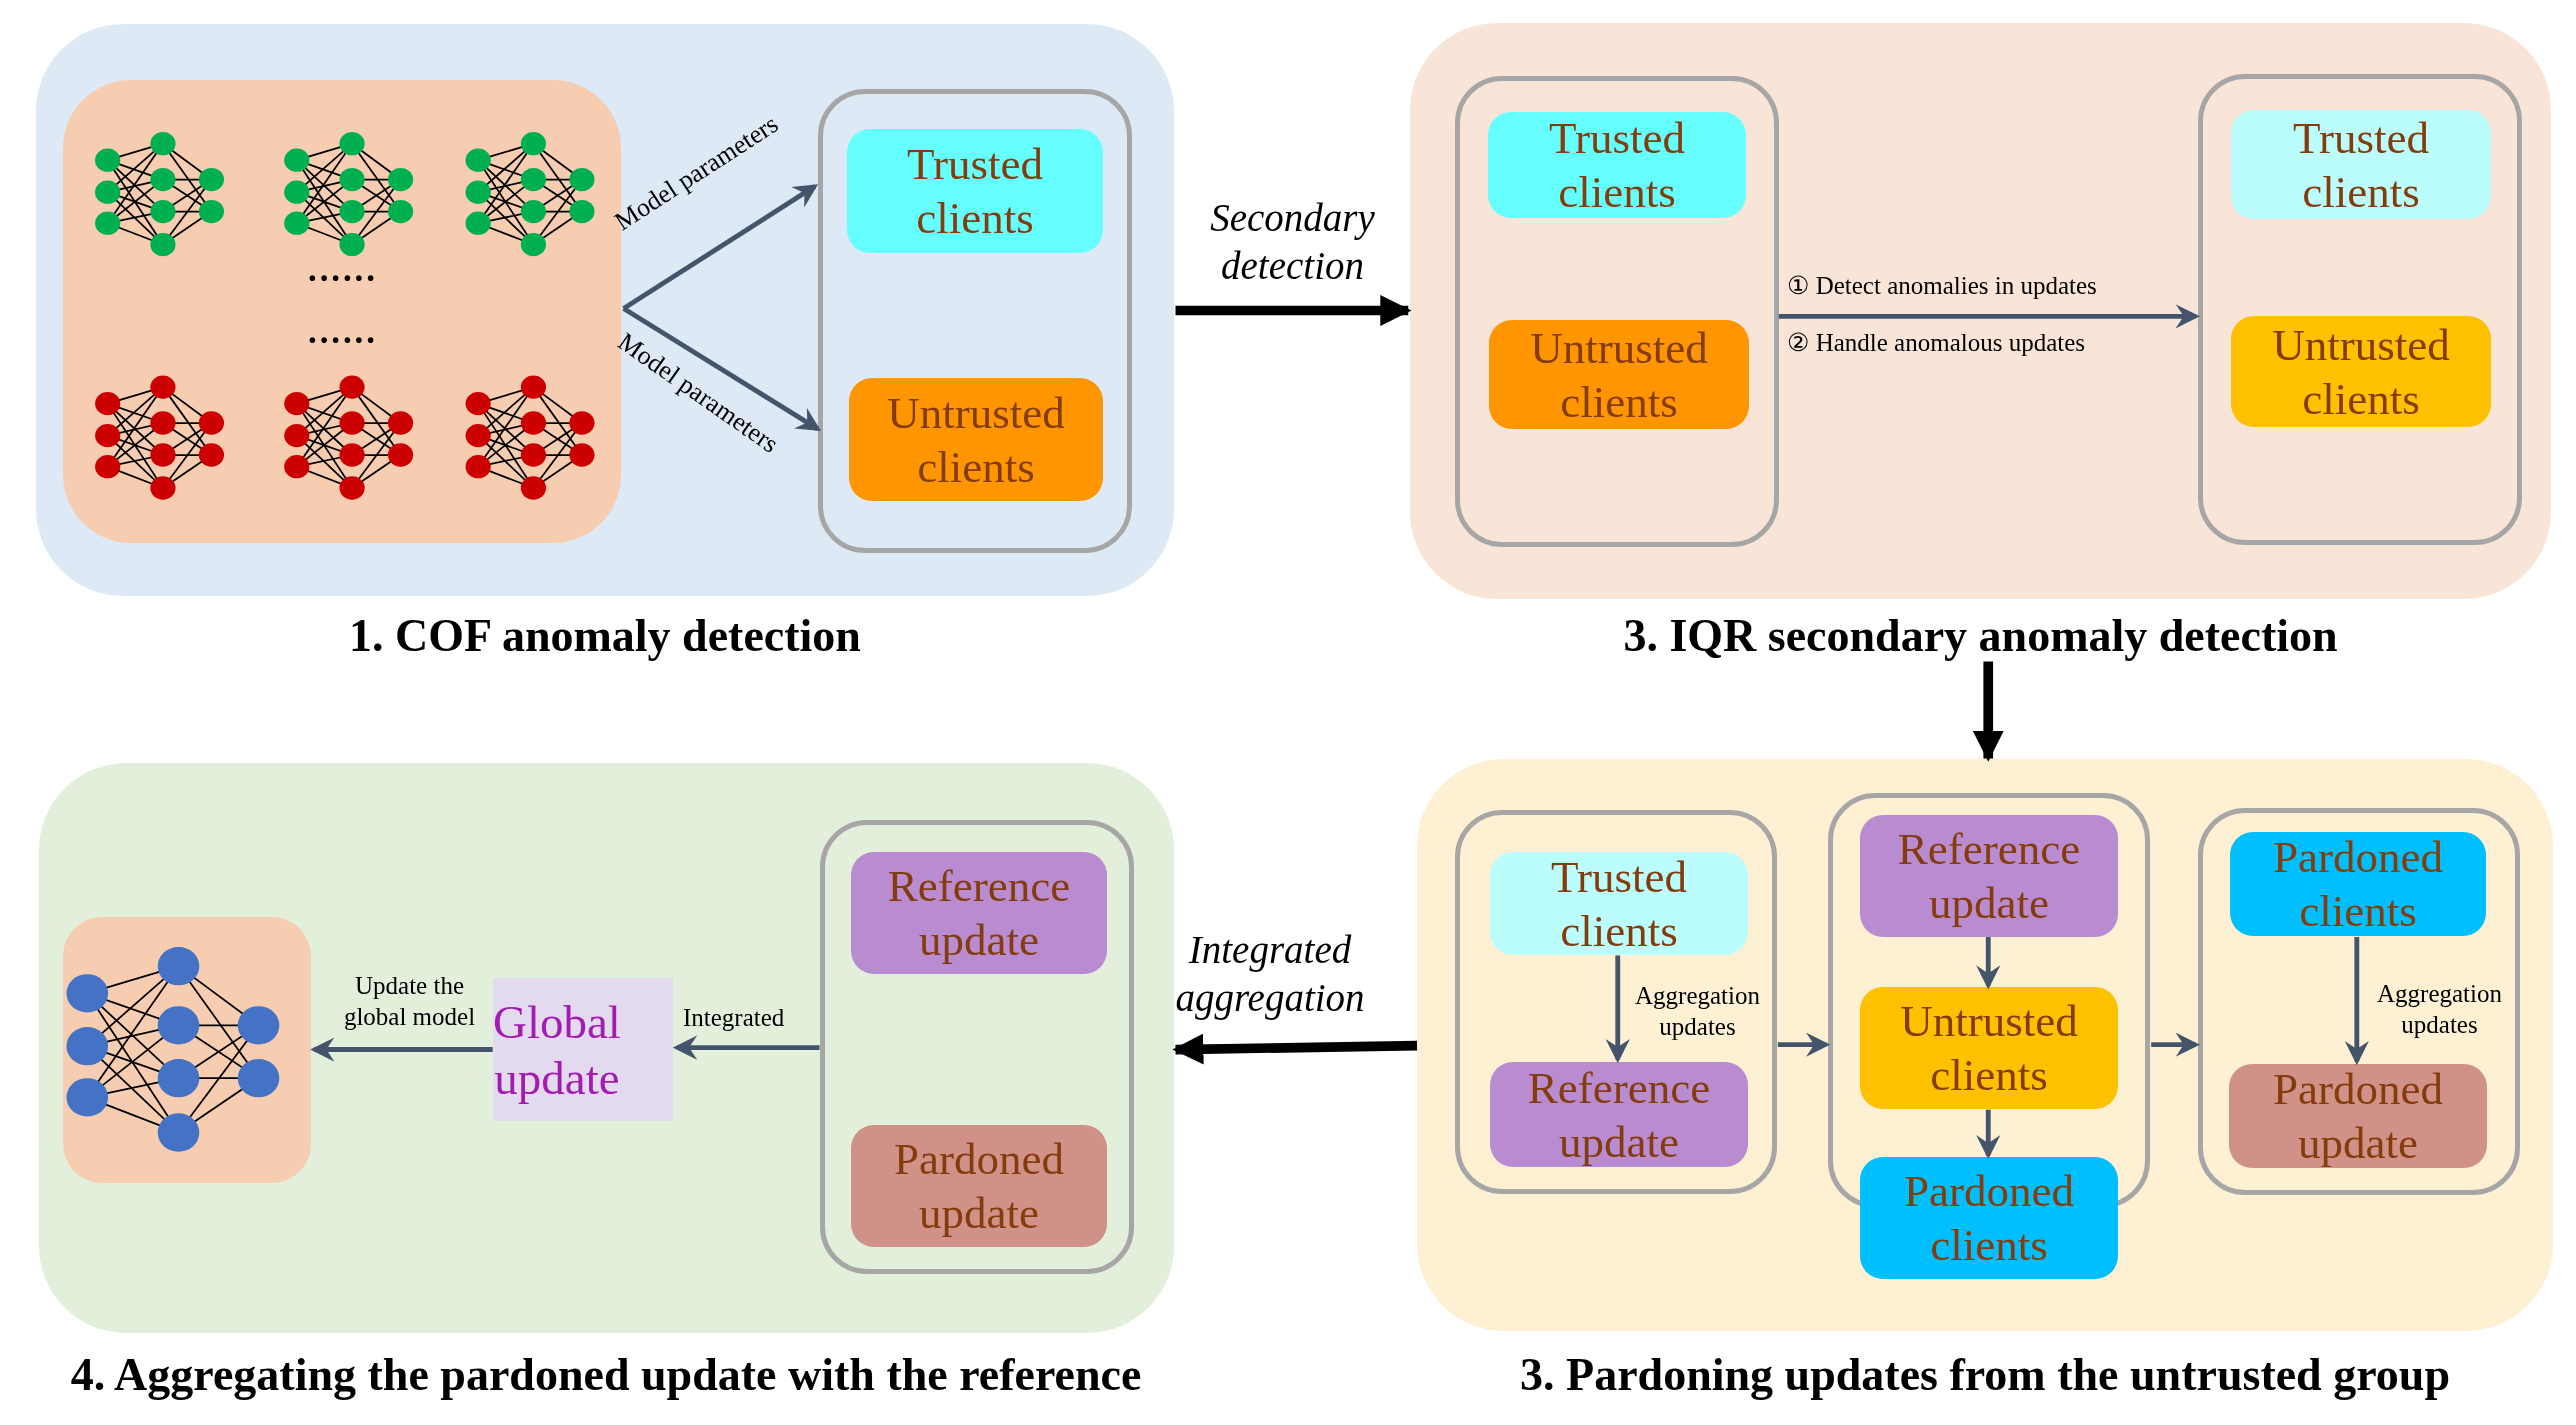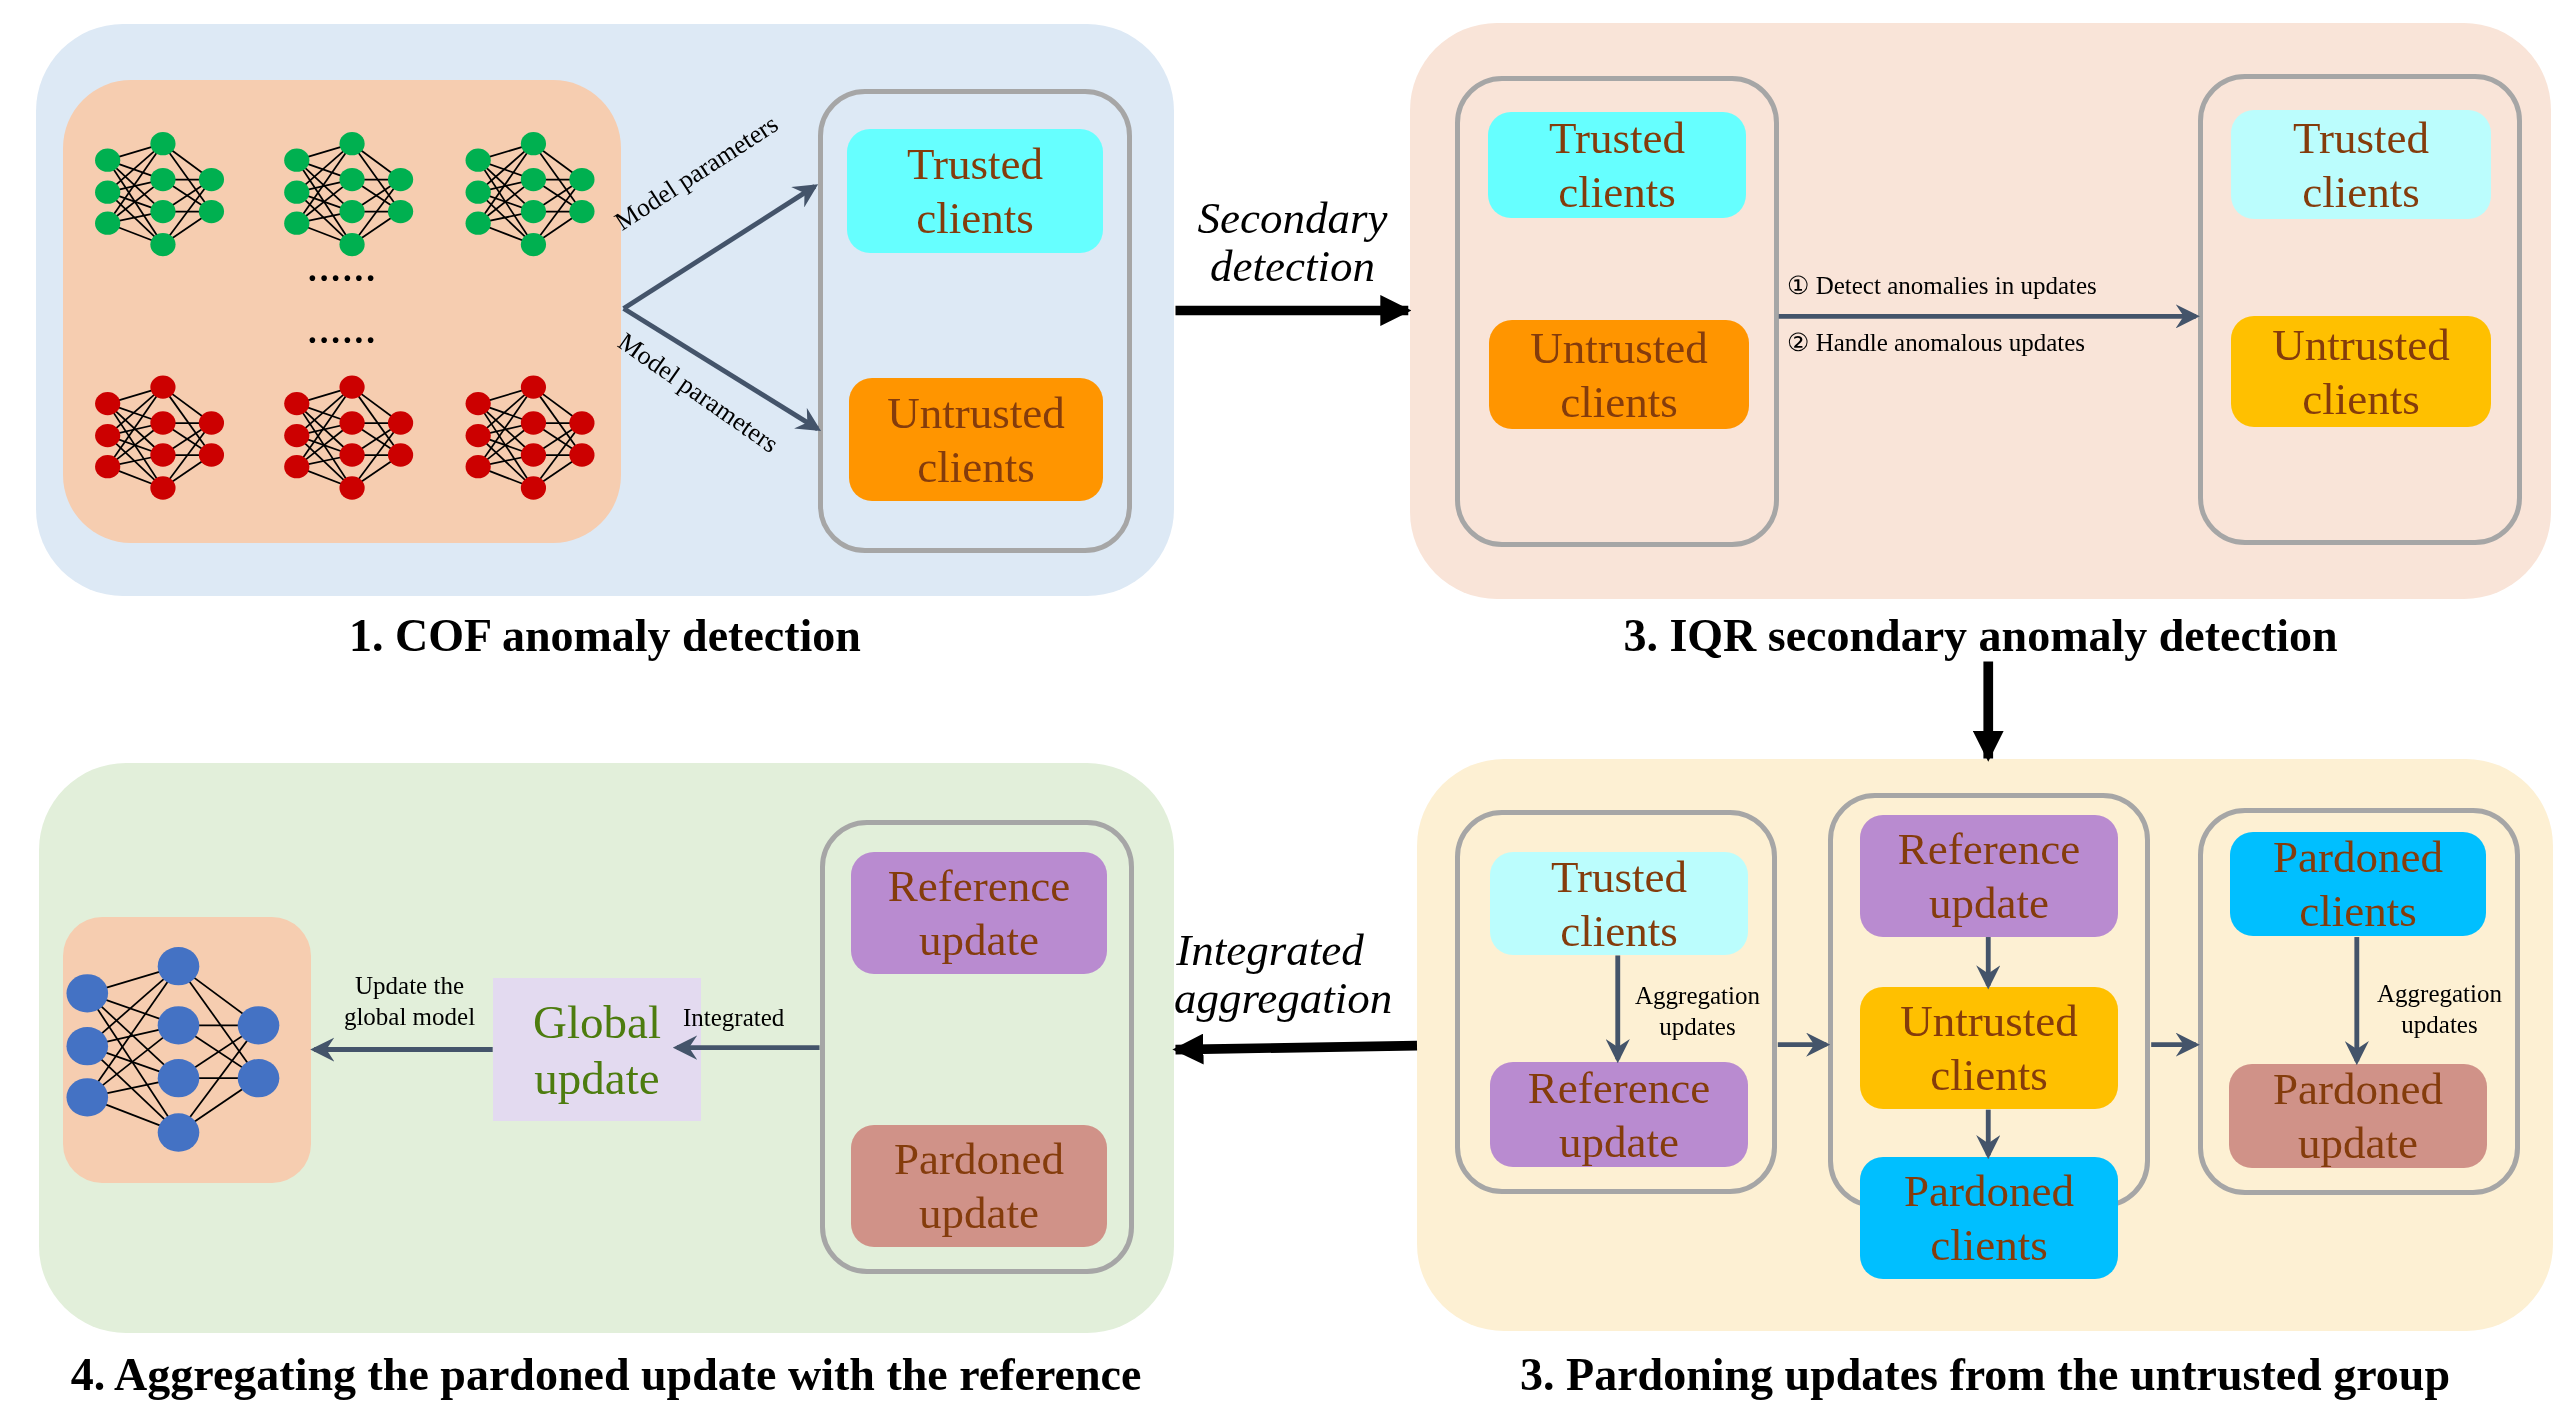--- a/index.html
+++ b/index.html
@@ -3,21 +3,21 @@
 <meta charset="utf-8">
 <style>
   html, body { margin:0; padding:0; background:#ffffff; }
   body { width:2576px; height:1426px; position:relative; overflow:hidden; font-family:"Liberation Serif","DejaVu Serif",serif; }
   .abs { position:absolute; }
   .panel { position:absolute; border-radius:87px; }
   .group { position:absolute; border:5.8px solid #a6a6a6; border-radius:47px; box-sizing:border-box; }
   .node { position:absolute; border-radius:23px; display:flex; align-items:center; justify-content:center; text-align:center; color:#843c0c; font-size:45px; line-height:54px; box-sizing:border-box; }
   .node span { display:block; }
   .caption { position:absolute; font-weight:bold; font-size:46px; color:#000; text-align:center; white-space:nowrap; }
-  .flow-label { position:absolute; font-style:italic; font-size:45px; color:#000; text-align:center; line-height:48px; }
+  .flow-label { position:absolute; font-style:italic; font-size:39px; color:#000; text-align:center; line-height:48px; }
   .small { position:absolute; font-size:25px; color:#000; line-height:31px; white-space:nowrap; }
   svg.overlay { position:absolute; left:0; top:0; width:2576px; height:1426px; pointer-events:none; }
 </style>
 </head>
 <body>
 
 <div class="panel" style="left:36px;top:24px;width:1138px;height:572px;background:#dde9f5;"></div>
 <div class="abs" style="left:63px;top:80px;width:558px;height:463px;background:#f6cdb0;border-radius:68px;"></div>
 <div class="small" style="left:308px;top:254px;font-size:35px;font-weight:bold;letter-spacing:2.9px;">......</div>
 <div class="small" style="left:308px;top:316px;font-size:35px;font-weight:bold;letter-spacing:2.9px;">......</div>
@@ -70,21 +70,21 @@
 <div class="node" style="left:2231px;top:316px;width:260px;height:111px;background:#ffc000;">
   <div>
       <span>Untrusted</span>
       <span>clients</span>
     </div>
 </div>
 <div class="caption" style="left:1410px;width:1141px;top:609px;">3. IQR secondary anomaly detection</div>
 
 <div class="panel" style="left:39px;top:763px;width:1135px;height:570px;background:#e2efda;"></div>
 <div class="abs" style="left:63px;top:917px;width:248px;height:266px;background:#f6cdb0;border-radius:39px;"></div>
-<div class="abs" style="left:493px;top:978px;width:208px;height:143px;background:#e3daf0;display:flex;align-items:center;justify-content:center;text-align:center;color:#4d7c0f;font-size:47px;line-height:56px;">
+<div class="abs" style="left:493px;top:978px;width:180px;height:143px;background:#e3daf0;display:flex;align-items:center;text-align:center;color:#a21caf;font-size:47px;line-height:56px;">
   <div>
       <span style="display:block">Global</span>
       <span style="display:block">update</span>
     </div>
 </div>
 <div class="small" style="left:324px;top:970px;text-align:center;width:171px;">
   <span style="display:block">Update the</span>
   <span style="display:block">global model</span>
 </div>
 <div class="small" style="left:683px;top:1002px;">Integrated</div>

